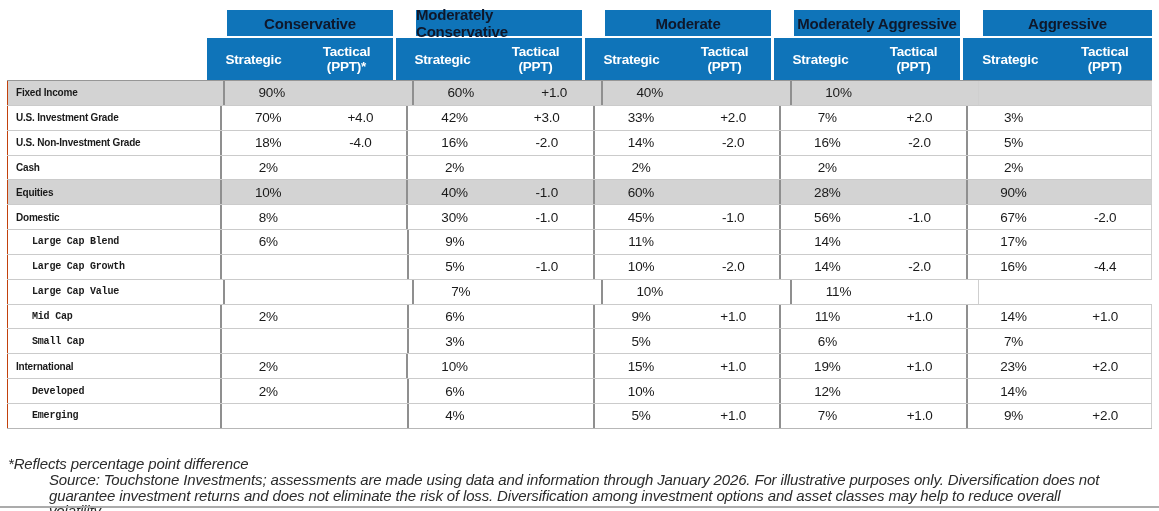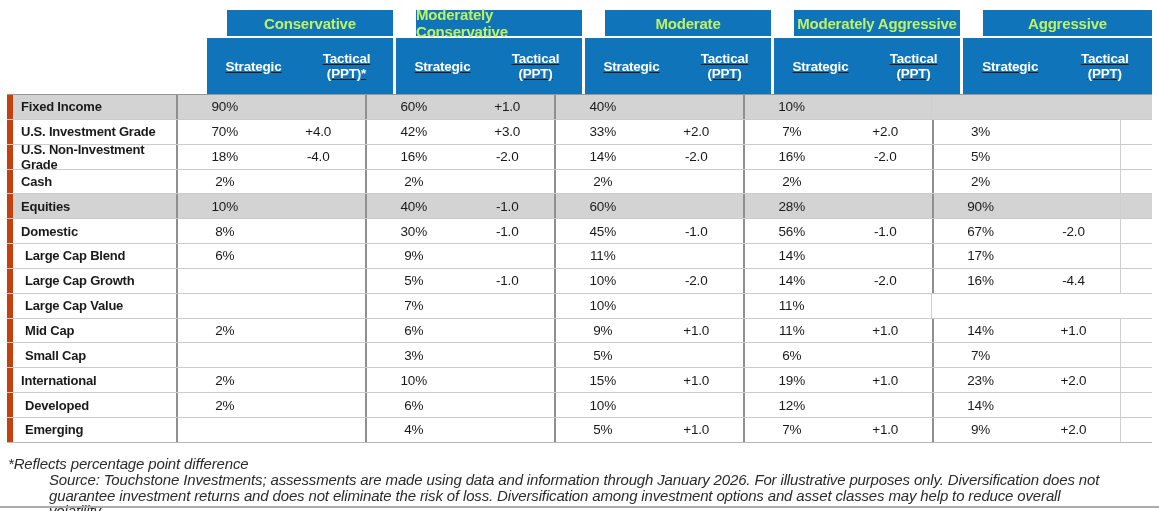--- a/index.html
+++ b/index.html
@@ -15,41 +15,41 @@
 
   
   .alloc-table { position:absolute; left:7px; top:10px; width:1145px; }
 
   .thead { display:flex; }
   .corner { width:200px; }
   .ghead { width:189px; display:flex; flex-direction:column; }
   .ghead:not(:last-child) { border-right:3px solid #fff; }
   .gname {
     height:28px; background:var(--blue);
-    color:#bef264; font-weight:bold; font-size:15px;
+    color:#0f172a; font-weight:bold; font-size:15px;
     display:flex; align-items:center; justify-content:center;
     border-bottom:2px solid #fff;
     letter-spacing:-0.2px;
     margin-left:20px;
   }
-  .subrow { height:56px; display:flex; background:var(--blue);text-decoration:underline; }
+  .subrow { height:42px; display:flex; background:var(--blue); }
   .sub { width:50%; color:#fff; font-weight:bold; font-size:13.5px;
          display:flex; flex-direction:column; align-items:center; justify-content:center;
          line-height:15px; letter-spacing:-0.2px; }
 
   .tbody { border-top:1px solid #969696; }
   .row { display:flex; height:24.857px; border-bottom:1px solid #cbcbcb; }
   .row:last-child { border-bottom:1px solid #b7b7b7; }
   .row.band { background:#d3d3d3; }
   .label-cell {
-    width:169px; display:flex; align-items:center;
-    font-weight:bold; font-size:13px; padding-left:8px;
-    border-left:6px solid #c2410c; letter-spacing:-0.2px;
+    width:216px; display:flex; align-items:center;
+    font-weight:bold; font-size:10px; padding-left:8px;
+    border-left:1px solid #c2410c; letter-spacing:-0.2px;
   }
-  .row.indent .label-cell { padding-left:12px; }
+  .row.indent .label-cell { padding-left:24px;font-family:Liberation Mono, monospace; }
   .grp { width:189px; display:flex; border-left:2px solid #8f8f8f; }
   .grp:last-child { border-right:1px solid #cfcfcf; }
   .half { width:50%; display:flex; align-items:center; justify-content:center;
           font-size:13.5px; letter-spacing:-0.2px; }
 
   
   .footnotes {
     position:absolute; left:8px; top:456px; width:1100px;
     font-style:italic; font-size:15px; line-height:15.5px; color:#2b2b2b;
     letter-spacing:-0.15px;

